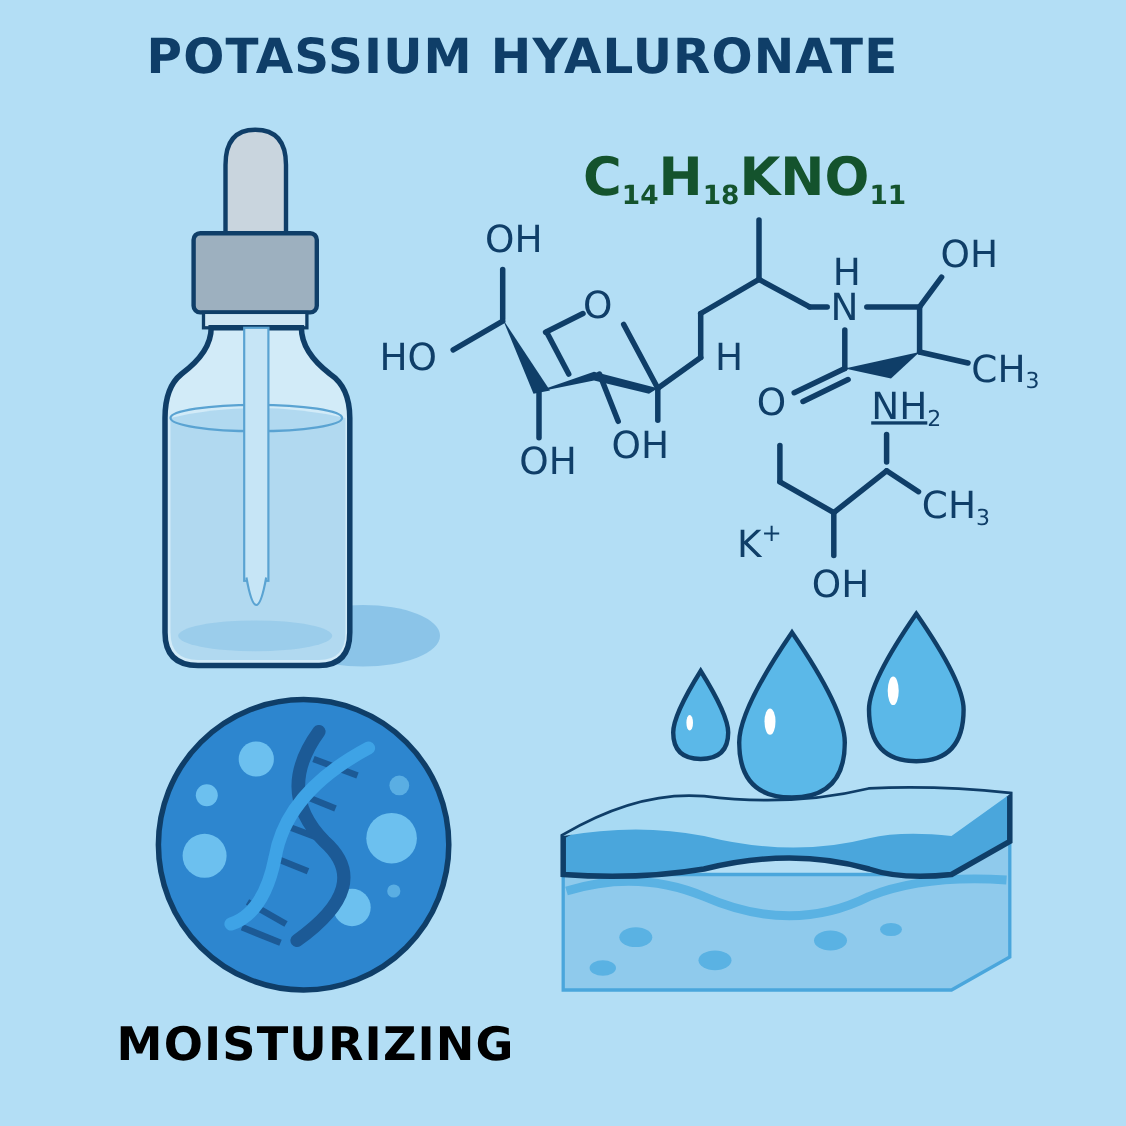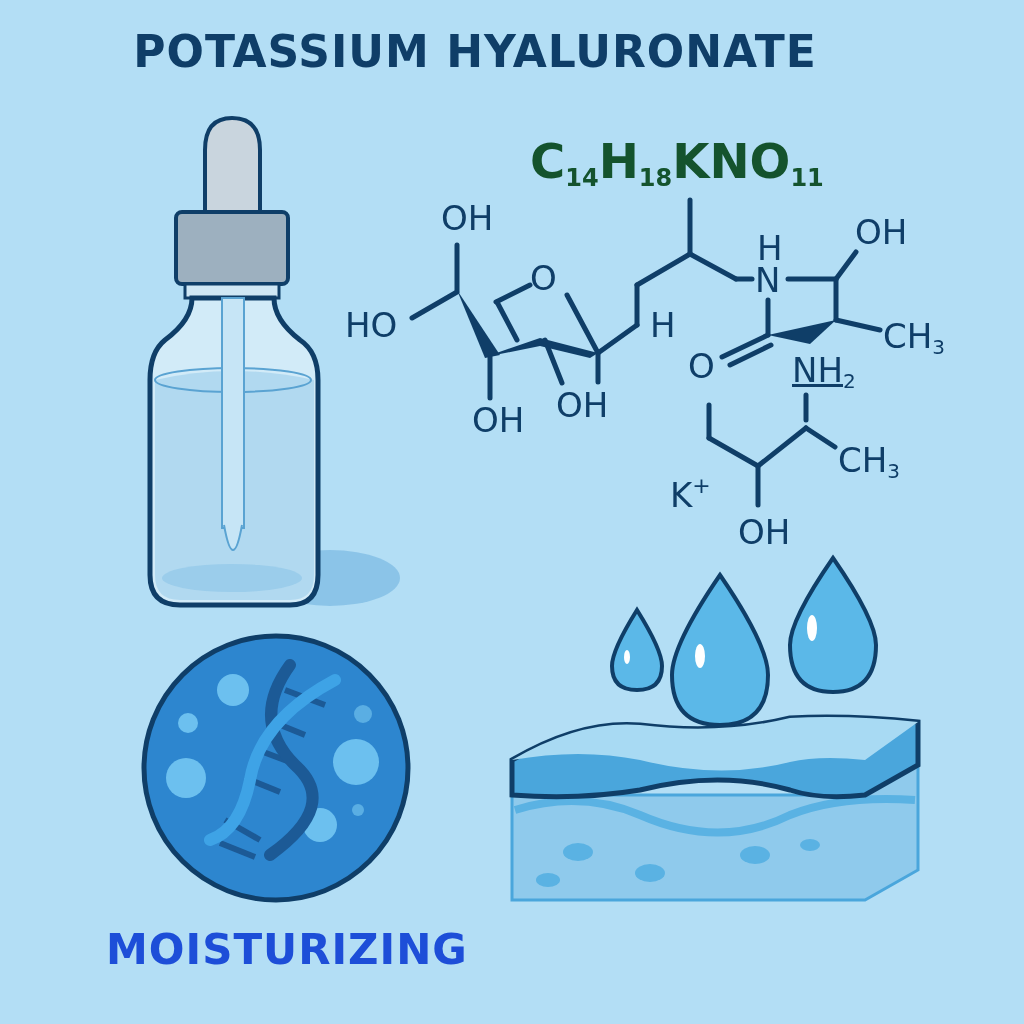--- a/index.html
+++ b/index.html
@@ -3,21 +3,21 @@
 <meta charset="utf-8">
 <style>
   html,body{margin:0;padding:0;}
   body{width:1024px;height:1024px;background:#b3def5;position:relative;overflow:hidden;font-family:"DejaVu Sans","Liberation Sans",sans-serif;color:#0f3e68;}
   .title{position:absolute;left:0;top:26px;width:950px;text-align:center;font-size:44px;font-weight:bold;color:#0f3e68;letter-spacing:1px;font-family:"DejaVu Sans",sans-serif;}
   .formula{position:absolute;left:530px;top:133px;font-size:48px;font-weight:bold;color:#14532d;}
   .formula sub{font-size:24px;vertical-align:-8px;}
   .lbl{position:absolute;font-size:34px;color:#0f3e68;font-family:"DejaVu Sans",sans-serif;}
   .lbl sub{font-size:20px;vertical-align:-6px;}
   .lbl sup{font-size:22px;vertical-align:14px;}
-  .bottom-label{position:absolute;left:106px;top:925px;font-size:42px;font-weight:bold;color:#1d4ed8;letter-spacing:1px;}
+  .bottom-label{position:absolute;left:106px;top:925px;font-size:42px;font-weight:bold;color:#000000;letter-spacing:1px;}
   svg.abs{position:absolute;left:0;top:0;}
 </style>
 </head>
 <body>
 
 <div class="title">POTASSIUM HYALURONATE</div>
 
 <div class="formula">
   <span>C</span><sub>14</sub><span>H</span><sub>18</sub><span>KNO</span><sub>11</sub>
 </div>

